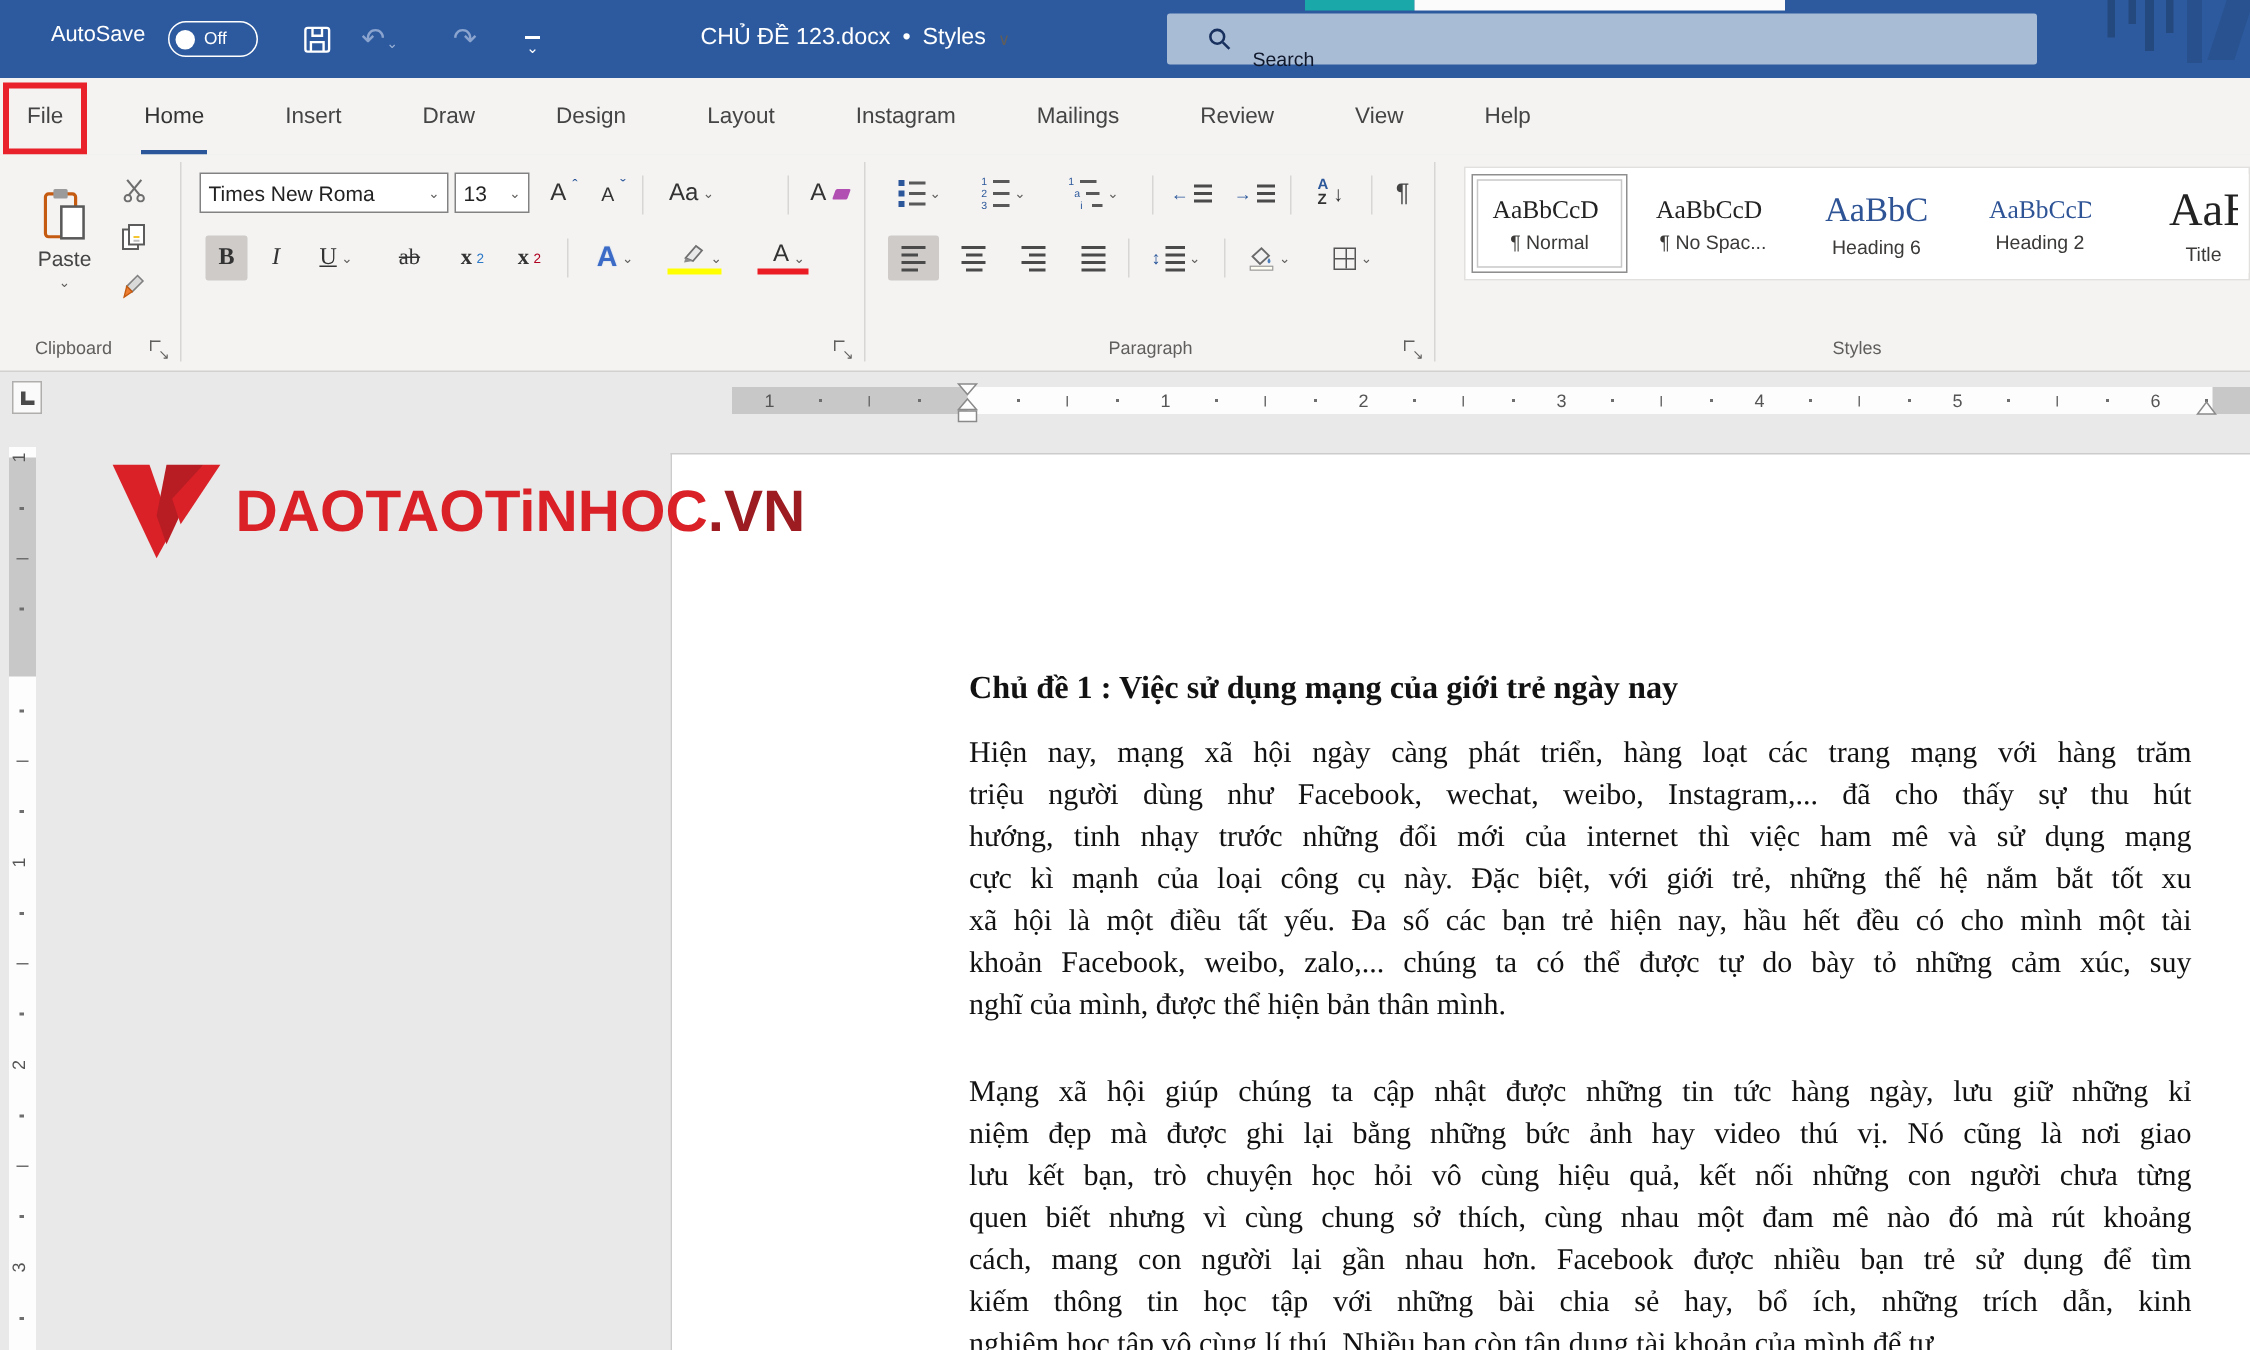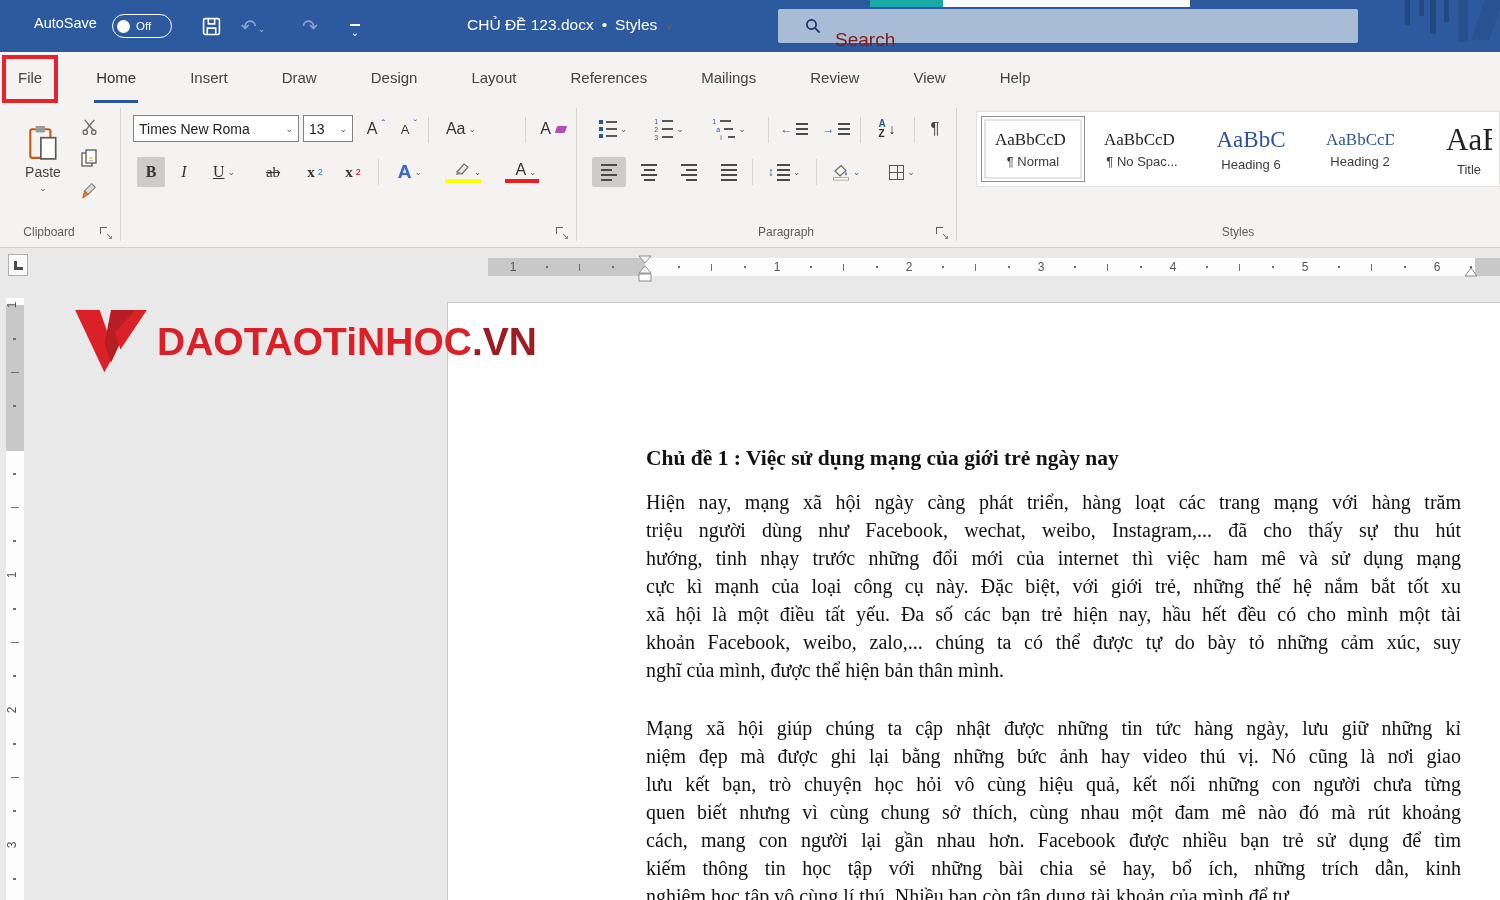--- a/index.html
+++ b/index.html
@@ -24,21 +24,21 @@
   .qat{position:absolute;top:12px;display:flex;align-items:center;justify-content:center;width:30px;height:28px;}
   .qat svg{display:block;}
   .qat.dim{color:#8aa4cf;font-size:19px;}
   .mini-chev{font-size:9px;color:#9db4d8;margin-left:1px;margin-top:6px;}
   .qat-more{display:flex;flex-direction:column;align-items:center;line-height:7px;color:#fff;}
   .qat-more .bar{width:10px;height:2px;background:#fff;margin-bottom:3px;}
   .qat-more .v{font-size:10px;}
   .doc-title{position:absolute;left:467px;top:16px;display:flex;align-items:center;gap:8px;font-size:15.5px;color:#fff;white-space:nowrap;}
   .doc-title .chev{font-size:11px;margin-top:2px;}
   .searchbox{position:absolute;left:778px;top:9px;width:580px;height:34px;background:var(--search-bg);border-radius:2px;display:flex;align-items:center;padding-left:27px;gap:14px;}
-  .searchbox span{color:#7f1d1d;font-size:19px;margin-top:27px;}
+  .searchbox span{color:#0f172a;font-size:13px;margin-top:27px;}
 
   
   .tabrow{position:absolute;left:0;top:52px;width:1500px;height:51px;background:var(--ribbon-bg);display:flex;gap:50px;padding-left:16px;align-items:stretch;}
   .tab{display:flex;align-items:center;font-size:15px;color:#444;position:relative;padding:0 2px;cursor:default;}
   .tab.active{color:#333;}
   .tab.active::after{content:"";position:absolute;left:0;right:0;bottom:0;height:3px;background:var(--icon-blue);}
   .tab.highlighted::before{content:"";position:absolute;top:3px;bottom:0;left:-14px;right:-14px;border:4px solid var(--accent-red);}
 
   
   .ribbon{position:absolute;left:0;top:103px;width:1500px;height:145px;background:var(--ribbon-bg);border-bottom:1px solid #d3d1cf;}
@@ -163,21 +163,21 @@
     </div>
   </div>
 
   <nav class="tabrow" id="tabrow">
       <div class="tab highlighted">File</div>
       <div class="tab active">Home</div>
       <div class="tab">Insert</div>
       <div class="tab">Draw</div>
       <div class="tab">Design</div>
       <div class="tab">Layout</div>
-      <div class="tab">References</div>
+      <div class="tab">Instagram</div>
       <div class="tab">Mailings</div>
       <div class="tab">Review</div>
       <div class="tab">View</div>
       <div class="tab">Help</div>
     </nav>
 
   <div class="ribbon">
 
     <div class="paste">
       <svg width="30" height="36" viewBox="0 0 28 34">
@@ -413,21 +413,21 @@
         <path d="M3,7 L9,1.5 L14,6.5 L8,12 Z" fill="#f2f2f2" stroke="#6a6a6a" stroke-width="1.2"></path>
         <path d="M14,8 q2,2.4 0,3.6 q-2,-1.2 0,-3.6" fill="#4a7ebb"></path>
         <rect x="1.5" y="13.5" width="15" height="2.6" fill="#fffef2" stroke="#9a9a9a" stroke-width="0.8"></rect>
       </svg>
       <span class="chev">⌄</span>
     </div>
     <div class="rbtn" style="left:876px;top:54px;width:52px;height:30px;">
       <span class="bordersq"></span>
       <span class="chev">⌄</span>
     </div>
-    <div class="grouplabel" style="left:578px;width:378px;margin-left:19px;">Paragraph</div>
+    <div class="grouplabel" style="left:578px;width:378px;">Paragraph</div>
     <div class="launcher" style="left:936px;top:124px;"></div>
     <div class="vdiv" style="left:956px;"></div>
 
     <div class="gallery" id="styles-gallery">
         <div class="stylecard selected">
           <div class="prev" style="font-size: 17px; color: rgb(34, 34, 34); width: 76px;">AaBbCcD</div>
           <div class="lbl">¶ Normal</div>
         </div>
         <div class="stylecard">
           <div class="prev" style="font-size: 17px; color: rgb(34, 34, 34); width: 76px;">AaBbCcD</div>

